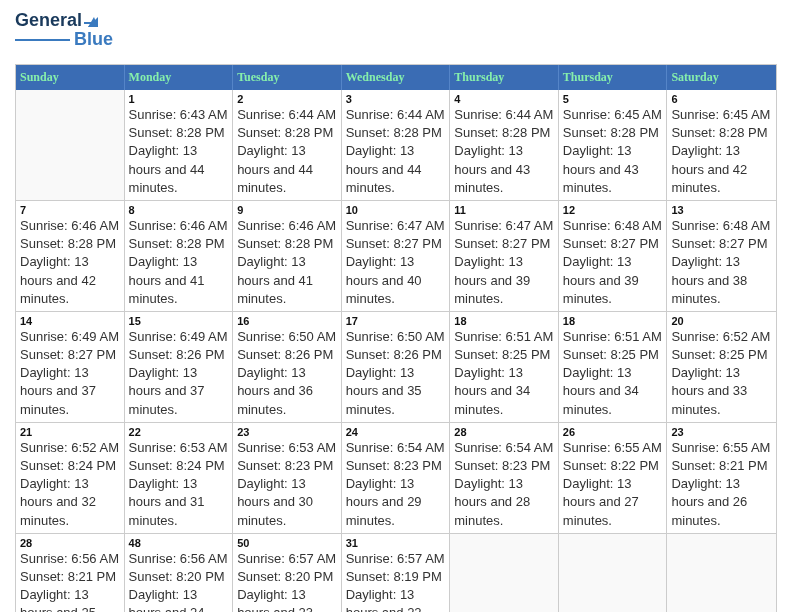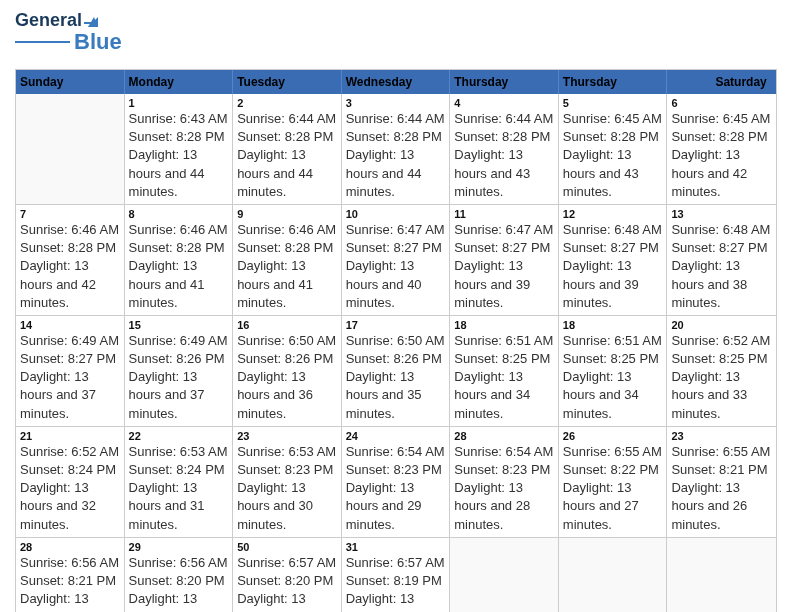--- a/index.html
+++ b/index.html
@@ -45,28 +45,29 @@
       display: flex;
       flex-direction: column;
       border: 1px solid #ccc;
     }
     .cal-header {
       display: grid;
       grid-template-columns: repeat(7, 1fr);
       background: #3a6cb4;
     }
     .cal-header-cell {
-      color: #000000;
+      color: #86efac;
       font-size: 12px;
       font-weight: bold;
       padding: 5px 4px;
       text-align: left;
       border-right: 1px solid #5585c8;
-    }
-    .cal-header-cell:last-child { border-right: none; margin-left: 44px; }
+      font-family: Liberation Serif, serif;
+    }
+    .cal-header-cell:last-child { border-right: none; }
     .cal-body {
       flex: 1;
       display: flex;
       flex-direction: column;
     }
     .cal-row {
       display: grid;
       grid-template-columns: repeat(7, 1fr);
       flex: 1;
       border-bottom: 1px solid #ccc;
@@ -103,21 +104,21 @@
       <div style="display:flex;align-items:center;">
         <span style="font-size:18px;font-weight:bold;color:#1a3a5c;">General</span>
         <svg width="16" height="16" viewBox="0 0 16 16" style="margin-left:2px;">
           <polygon points="4,14 14,4 14,14" fill="#3a7abf"></polygon>
           <polygon points="4,14 10,4 14,14" fill="#3a7abf"></polygon>
           <line x1="0" y1="10" x2="14" y2="10" stroke="#3a7abf" stroke-width="2"></line>
         </svg>
       </div>
       <div style="display:flex;align-items:center;margin-top:-2px;">
         <div style="width:55px;height:2px;background:#3a7abf;margin-right:4px;"></div>
-        <span style="font-size:22px;font-weight:bold;color:#3a7abf;">Blue</span>
+        <span style="font-size:18px;font-weight:bold;color:#3a7abf;">Blue</span>
       </div>
     </div>
     <div class="title-area">
       <div class="main-title"></div>
       <div class="subtitle"></div>
     </div>
   </div>
 
   <div class="calendar">
     <div class="cal-header">
@@ -246,21 +247,21 @@
             <span class="day-num">23</span>
             <div class="day-info">Sunrise: 6:55 AM<br>Sunset: 8:21 PM<br>Daylight: 13 hours and 26 minutes.</div>
           </div>
         </div>
         <div class="cal-row">
           <div class="cal-cell">
             <span class="day-num">28</span>
             <div class="day-info">Sunrise: 6:56 AM<br>Sunset: 8:21 PM<br>Daylight: 13 hours and 25 minutes.</div>
           </div>
           <div class="cal-cell">
-            <span class="day-num">29</span>
+            <span class="day-num">48</span>
             <div class="day-info">Sunrise: 6:56 AM<br>Sunset: 8:20 PM<br>Daylight: 13 hours and 24 minutes.</div>
           </div>
           <div class="cal-cell">
             <span class="day-num">50</span>
             <div class="day-info">Sunrise: 6:57 AM<br>Sunset: 8:20 PM<br>Daylight: 13 hours and 23 minutes.</div>
           </div>
           <div class="cal-cell">
             <span class="day-num">31</span>
             <div class="day-info">Sunrise: 6:57 AM<br>Sunset: 8:19 PM<br>Daylight: 13 hours and 22 minutes.</div>
           </div>

